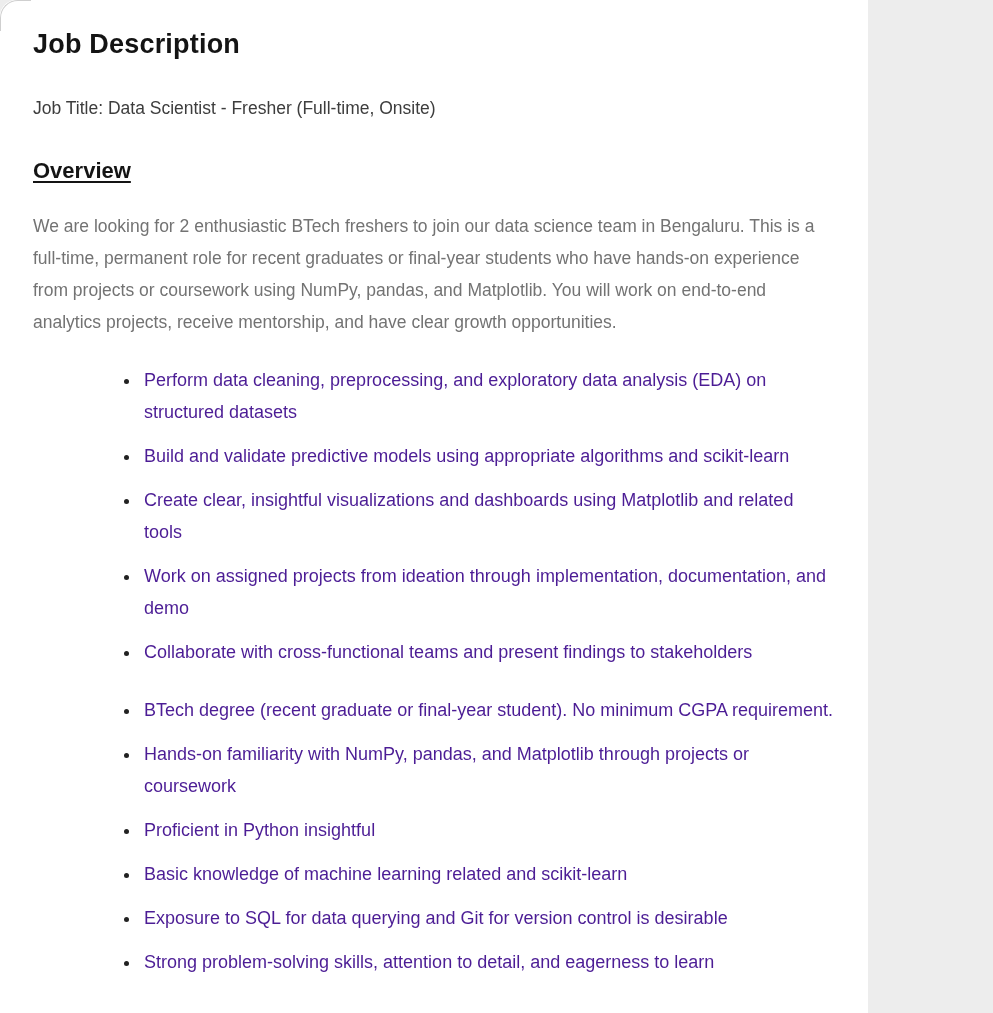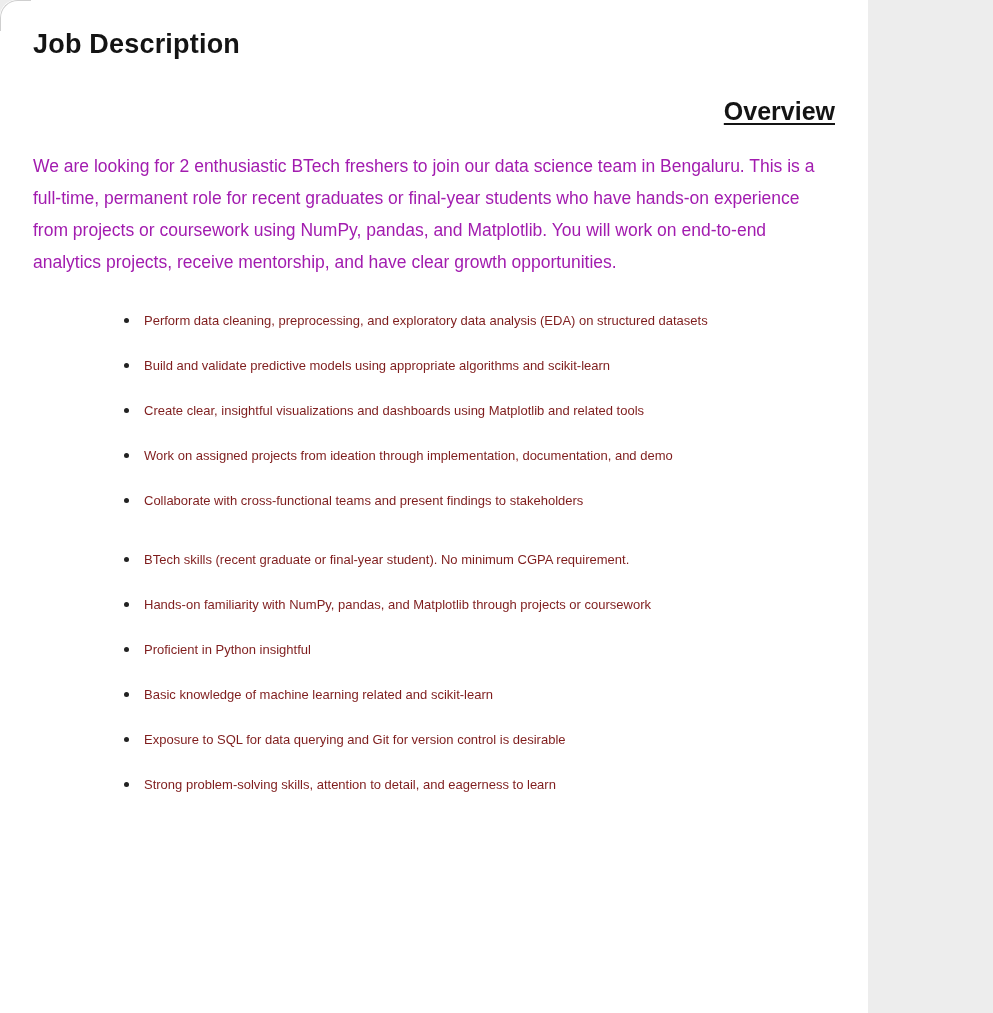--- a/index.html
+++ b/index.html
@@ -38,81 +38,81 @@
     letter-spacing: 0.2px;
   }
   .job-title-line {
     margin: 36px 0 0 0;
     font-size: 17.5px;
     line-height: 24px;
     color: #3d3d3d;
   }
   .section-heading {
     margin: 38px 0 0 0;
-    font-size: 25px;
+    font-size: 22px;
     line-height: 26px;
     font-weight: 700;
     color: #141414;
     text-decoration: underline;
     text-decoration-thickness: 2px;
     text-underline-offset: 3px;
-    text-align: right;
   }
   .section-heading.tight {
     margin-top: 32px;
   }
   .body-paragraph {
     margin: 26px 0 0 0;
     font-size: 17.5px;
     line-height: 32px;
-    color: #a21caf;
+    color: #737373;
     max-width: 918px;
   }
   ul.bullet-list {
     margin: 26px 0 0 0;
     padding: 0 0 0 107px;
     list-style: disc outside;
   }
   ul.bullet-list li {
     margin: 0 0 12px 0;
     padding-left: 4px;
-    font-size: 13px;
+    font-size: 18px;
     line-height: 32px;
-    color: #7f1d1d;
+    color: #4c1d95;
     max-width: 840px;
   }
   ul.bullet-list li::marker {
     color: #222222;
     font-size: 15px;
   }
 </style>
 </head>
 <body>
 
 <div class="card">
   <div class="corner-curve"></div>
 
   <h1 class="doc-title">Job Description</h1>
 
+  <p class="job-title-line">Job Title: Data Scientist - Fresher (Full-time, Onsite)</p>
 
   <h2 class="section-heading">Overview</h2>
 
   <p class="body-paragraph">We are looking for 2 enthusiastic BTech freshers to join our data science team in Bengaluru. This is a full-time, permanent role for recent graduates or final-year students who have hands-on experience from projects or coursework using NumPy, pandas, and Matplotlib. You will work on end-to-end analytics projects, receive mentorship, and have clear growth opportunities.</p>
 
 
   <ul class="bullet-list">
     <li>Perform data cleaning, preprocessing, and exploratory data analysis (EDA) on structured datasets</li>
     <li>Build and validate predictive models using appropriate algorithms and scikit-learn</li>
     <li>Create clear, insightful visualizations and dashboards using Matplotlib and related tools</li>
     <li>Work on assigned projects from ideation through implementation, documentation, and demo</li>
     <li>Collaborate with cross-functional teams and present findings to stakeholders</li>
   </ul>
 
 
   <ul class="bullet-list">
-    <li>BTech skills (recent graduate or final-year student). No minimum CGPA requirement.</li>
+    <li>BTech degree (recent graduate or final-year student). No minimum CGPA requirement.</li>
     <li>Hands-on familiarity with NumPy, pandas, and Matplotlib through projects or coursework</li>
     <li>Proficient in Python insightful</li>
     <li>Basic knowledge of machine learning related and scikit-learn</li>
     <li>Exposure to SQL for data querying and Git for version control is desirable</li>
     <li>Strong problem-solving skills, attention to detail, and eagerness to learn</li>
   </ul>
 </div>
 
 </body></html>

